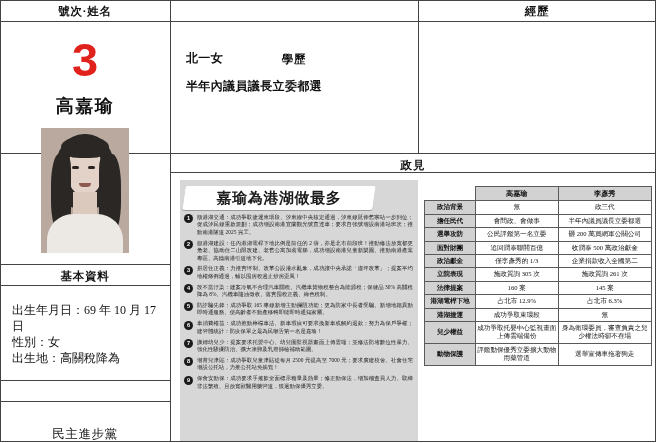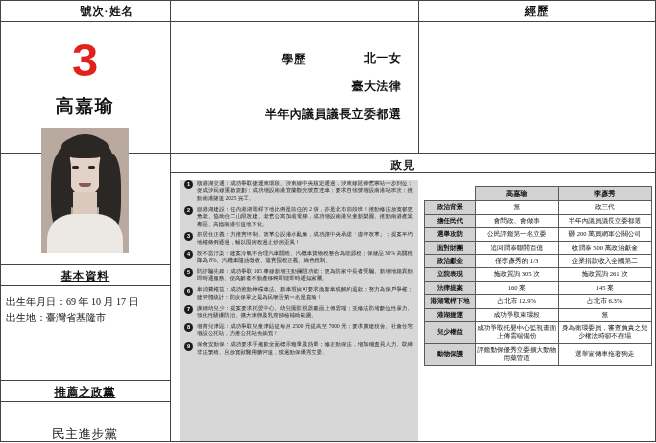--- a/index.html
+++ b/index.html
@@ -77,52 +77,51 @@
   .photo .eyeL,.photo .eyeR{position:absolute;top:38px;width:7px;height:3px;background:#2b2420;border-radius:2px;}
   .photo .eyeL{left:31px;}.photo .eyeR{left:47px;}
   .photo .mouth{position:absolute;left:38px;top:55px;width:12px;height:4px;background:#8d5a52;border-radius:0 0 6px 6px;}
   .photo .neck{position:absolute;left:32px;top:64px;width:24px;height:22px;background:#dcc9be;}
   .photo .body{position:absolute;left:6px;top:86px;width:76px;height:40px;background:#ece9e5;border-radius:26px 26px 0 0;}
 
   .subhead{
     position:absolute;left:0;width:170px;text-align:center;
     font-weight:bold;font-size:11.5px;letter-spacing:.06em;
     font-family:"Liberation Sans","DejaVu Sans",sans-serif;
-    text-decoration:underline;
   }
   .basicinfo{
-    position:absolute;left:6px;width:158px;
-    font-size:10px;line-height:16px;
+    position:absolute;left:12px;width:158px;
+    font-size:12px;line-height:16px;
     font-family:"Liberation Serif","DejaVu Serif",serif;
+    margin-top:8px;
   }
   .partyname{
     position:absolute;left:0;width:170px;text-align:center;
     font-size:12.5px;letter-spacing:.05em;
   }
 
   
   .edulist{
     position:absolute;left:186px;top:44px;width:215px;
     font-size:12px;line-height:28px;font-weight:bold;
     letter-spacing:.03em;
-    text-align:right;
   }
 
   
   .exptext{
     position:absolute;left:424px;top:22px;width:228px;
     font-size:11.6px;line-height:16.3px;
     text-align:justify;
     letter-spacing:-.002em;
     font-weight:600;
   }
 
   
   .policy-head{
-    position:absolute;left:160px;top:158px;width:486px;
+    position:absolute;left:170px;top:158px;width:486px;
     text-align:center;font-weight:bold;font-size:11.5px;
     letter-spacing:.08em;
     font-family:"Liberation Sans","DejaVu Sans",sans-serif;
   }
 
   .info-panel{
     position:absolute;left:180px;top:180px;width:238px;height:261px;
     background:#d7d7d7;
     overflow:hidden;
   }
@@ -203,21 +202,21 @@
   <div class="hline" style="left:0;top:264px;width:170px;"></div>
   <div class="hline" style="left:0;top:285px;width:170px;"></div>
   <div class="hline" style="left:0;top:380px;width:170px;"></div>
   <div class="hline" style="left:0;top:401px;width:170px;"></div>
 
   <div class="vline" style="left:170px;top:0;height:441px;"></div>
   <div class="vline" style="left:418px;top:0;height:153px;"></div>
   <div class="vline" style="left:655px;top:0;height:441px;"></div>
   <div class="vline" style="left:0px;top:0;height:441px;"></div>
 
-  <div class="colhead" style="left:0;top:4px;width:170px;padding-left:22px;">號次·姓名</div>
+  <div class="colhead" style="left:0;top:4px;width:170px;">號次·姓名</div>
   <div class="colhead" style="left:170px;top:4px;width:248px;margin-top:48px;">學歷</div>
   <div class="colhead" style="left:418px;top:4px;width:238px;">經歷</div>
 
   <div class="num">3</div>
   <div class="cname">高嘉瑜</div>
 
   <div class="photo">
     <div class="hair"></div>
     <div class="face"></div>
     <div class="fringe"></div>
@@ -227,36 +226,39 @@
     <div class="eyeR"></div>
     <div class="mouth"></div>
     <div class="neck"></div>
     <div class="body"></div>
   </div>
 
   <div class="subhead" style="top:269px;">基本資料</div>
 
   <div class="basicinfo" style="top:294px;">
     <div>出生年月日：69 年 10 月 17 日</div>
-    <div>出生地：臺灣省基隆市</div>
+    <div>性別：女</div>
+    <div>出生地：高關稅降為</div>
   </div>
 
-  <div class="subhead" style="top:385px;">推薦之政黨</div>
   <div class="partyname" style="top:420px;margin-top:6px;">民主進步黨</div>
 
   <div class="edulist">
     <div>北一女</div>
-    <div>臺大法律</div>
     <div>半年內議員議長立委都選</div>
   </div>
 
 
   <div class="policy-head">政見</div>
 
   <div class="info-panel">
+    <div class="banner">
+      <div class="bg"></div>
+      <div class="txt">嘉瑜為港湖做最多</div>
+    </div>
     <ul class="bullets" id="bullet-list">
         <li><span class="bnum">1</span><span>順港湖交通：成功爭取捷運東環段、汐東線中央核定通過，汐東線延伸舊宗站一步到位；促成汐民線重啟規劃；成功增設南港宜蘭觀光號直達車；要求自強號增設南港站班次；推動南港隧道 2025 完工。</span></li>
         <li><span class="bnum">2</span><span>顧港湖建設：任內港湖電桿下地比例是前任的 2 倍，亦是北市前段班！推動修法放寬都更危老、協助住二山限改建、老舊公寓加裝電梯，成功增設南港兒童新樂園、推動南港產業專區、高鐵南港引道地下化。</span></li>
         <li><span class="bnum">3</span><span>拼居住正義：力推實坪制、改革公設灌水亂象，成功讓中央承諾「虛坪改革」；提案平均地權條例通過，輔以囤房稅遏止炒房歪風！</span></li>
         <li><span class="bnum">4</span><span>改不當汙染：建案冷氣不合理汽車關稅、汽機車貨物稅整合為能源稅；保健品 30% 高關稅降為 8%、汽機車隨油徵收、落實囤稅正義、綠色稅制。</span></li>
         <li><span class="bnum">5</span><span>防詐騙先鋒：成功爭取 165 專線新增主動攔阻功能；更為防家中長者受騙、新增地籍異動即時通服務、使高齡者不動產移轉即能即時通知家屬。</span></li>
         <li><span class="bnum">6</span><span>車消費權益：成功推動檸檬車法、新車瑕疵可要求換新車或解約退款；努力為保戶爭權；建管體統計：防疫保單之最為民喉舌第一名是嘉瑜！</span></li>
         <li><span class="bnum">7</span><span>護婦幼兒少：提案要求托嬰中心、幼兒園監視器畫面上傳雲端；並修法防堵數位性暴力、強化性騷擾防治、擴大凍卵及乳癌篩檢補助範圍。</span></li>
         <li><span class="bnum">8</span><span>增育兒津貼：成功爭取兒童津貼從每月 2500 元提高至 7000 元；要求廣建校舍、社會住宅增設公托站，力推公托站免抽籤！</span></li>
         <li><span class="bnum">9</span><span>保食安動保：成功要求手搖飲全面標示糖量及熱量；修正動保法，增加稽查員人力、取締非法繁殖、且放寬獸醫用藥管道，獲選動保優秀立委。</span></li>

